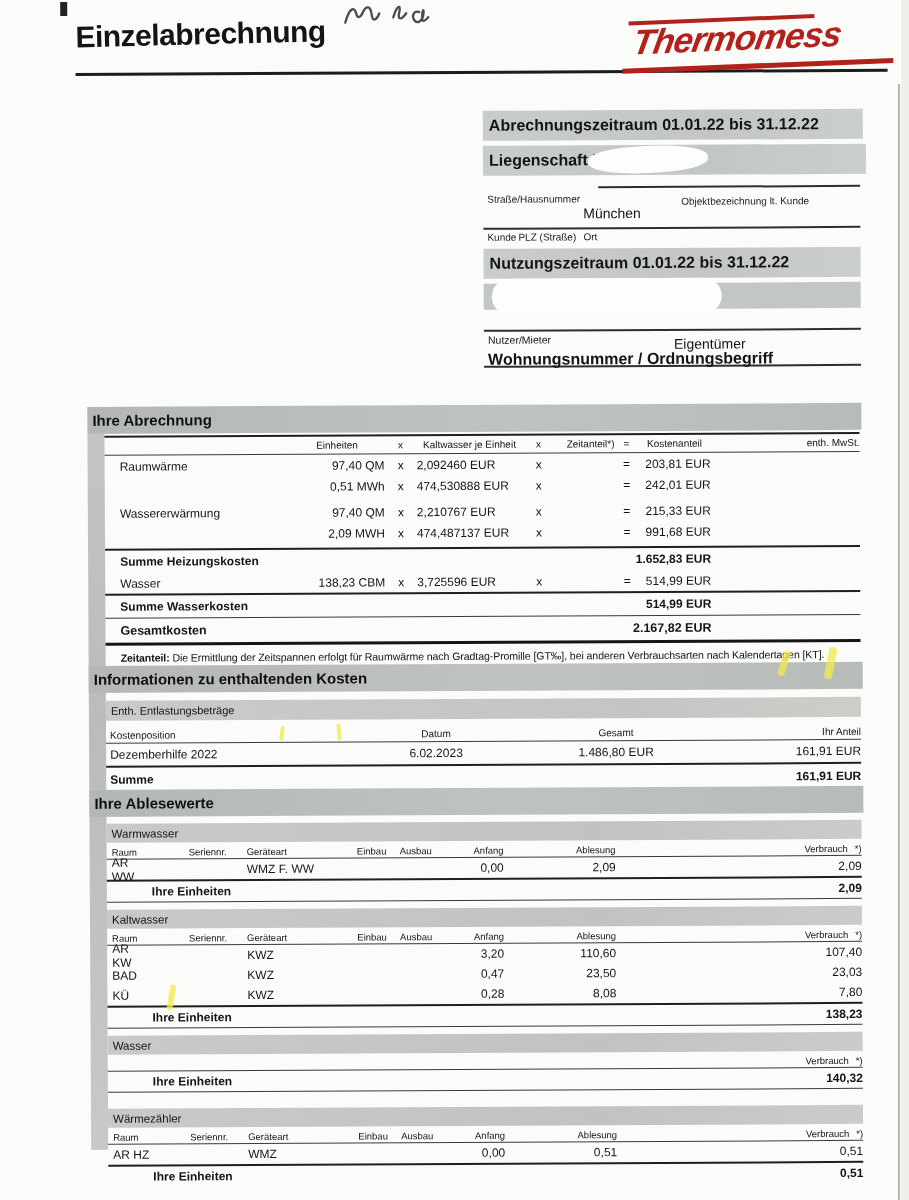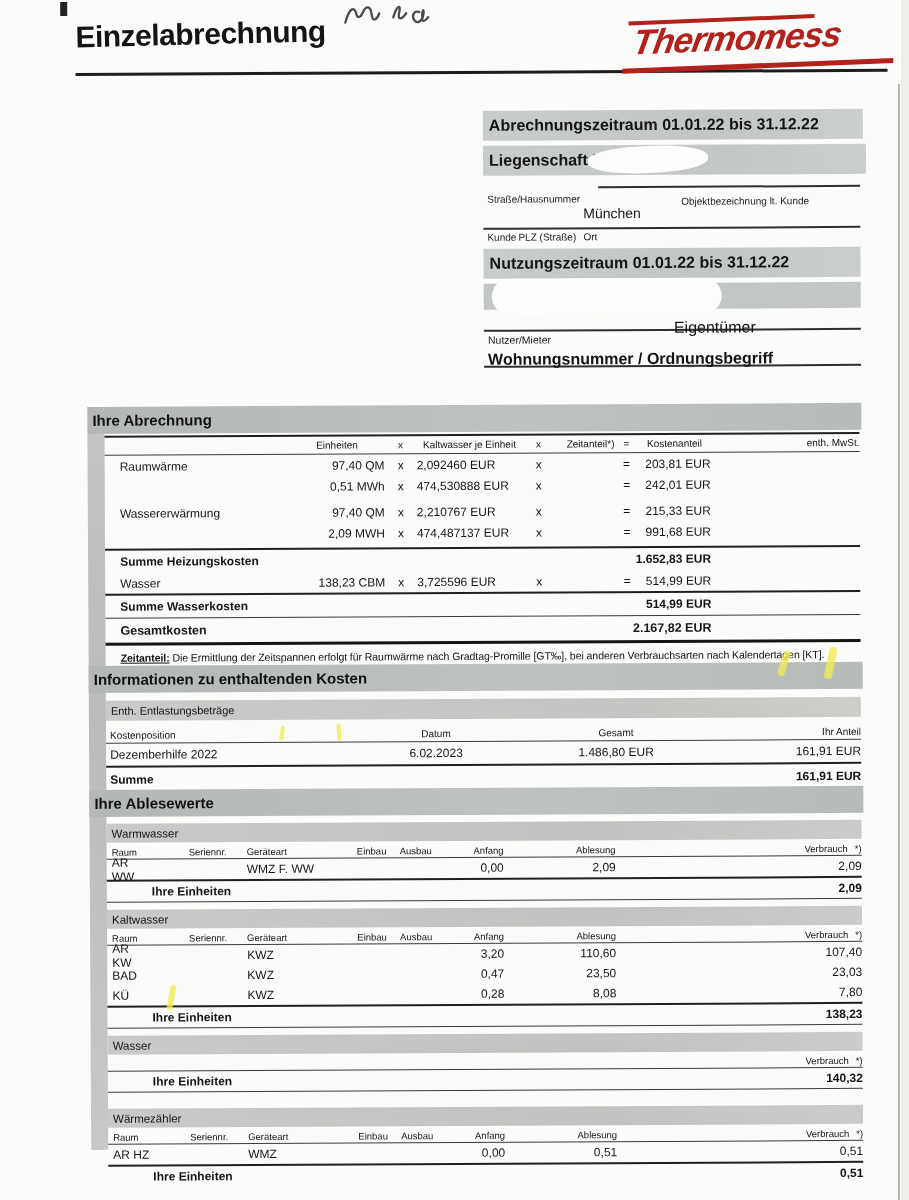--- a/index.html
+++ b/index.html
@@ -130,21 +130,21 @@
   <div class="abs klabel" style="left:585px;top:232px;">Ort</div>
 
   <div class="abs kbar" style="left:485px;top:249px;width:377px;">Nutzungszeitraum 01.01.22 bis 31.12.22</div>
 
   <div class="abs" style="left:485px;top:284px;width:377px;height:26px;background:#c3c7c3;">
     <div class="whiteout" style="left:8px;top:-5px;width:230px;height:36px;border-radius:40px;"></div>
   </div>
 
   <div class="abs kline" style="left:485px;top:330px;width:377px;"></div>
   <div class="abs" style="left:489px;top:334px;font-size:10.5px;">Nutzer/Mieter</div>
-  <div class="abs" style="left:675px;top:320px;font-size:16px;">Eigentümer</div>
+  <div class="abs" style="left:675px;top:337px;font-size:14px;">Eigentümer</div>
   <div class="abs kline" style="left:485px;top:366px;width:377px;"></div>
   <div class="abs" style="left:489px;top:351px;font-size:16px;font-weight:bold;">Wohnungsnummer / Ordnungsbegriff</div>
 
   <div class="abs secbar" style="left:88px;top:405px;width:774px;">Ihre Abrechnung</div>
   <div class="abs left-strip"></div>
 
   <div class="abs tbl" style="left:105px;top:434px;width:755px;">
     <div class="hline strong"></div>
     <div class="abr-row abr-head">
       <div class="c-label"></div>
@@ -231,21 +231,21 @@
       <div class="c-sumtail"></div>
     </div>
     <div class="hline"></div>
     <div class="sum-row gesamt" style="height:24px;">
       <div class="c-sumlabel">Gesamtkosten</div>
       <div class="c-sumval">2.167,82 EUR</div>
       <div class="c-sumtail"></div>
     </div>
     <div class="hline thick"></div>
     <div class="footnote">
-      <span style="font-weight:bold;text-decoration:underline;">Zeitanteil:</span><span> Die Ermittlung der Zeitspannen erfolgt für Raumwärme nach Gradtag-Promille [GT‰], bei anderen Verbrauchsarten nach Kalendertagen [KT].</span>
+      <span style="font-weight:bold;">Zeitanteil:</span><span> Die Ermittlung der Zeitspannen erfolgt für Raumwärme nach Gradtag-Promille [GT‰], bei anderen Verbrauchsarten nach Kalendertagen [KT].</span>
     </div>
   </div>
 
   <div class="abs secbar" style="left:88px;top:664px;width:774px;">Informationen zu enthaltenden Kosten</div>
   <div class="abs tbl" style="left:105px;top:699px;width:755px;">
     <div class="subbar">Enth. Entlastungsbeträge</div>
     <div class="info-row">
       <div class="c2-pos">Kostenposition</div>
       <div class="c2-datum">Datum</div>
       <div class="c2-gesamt">Gesamt</div>

